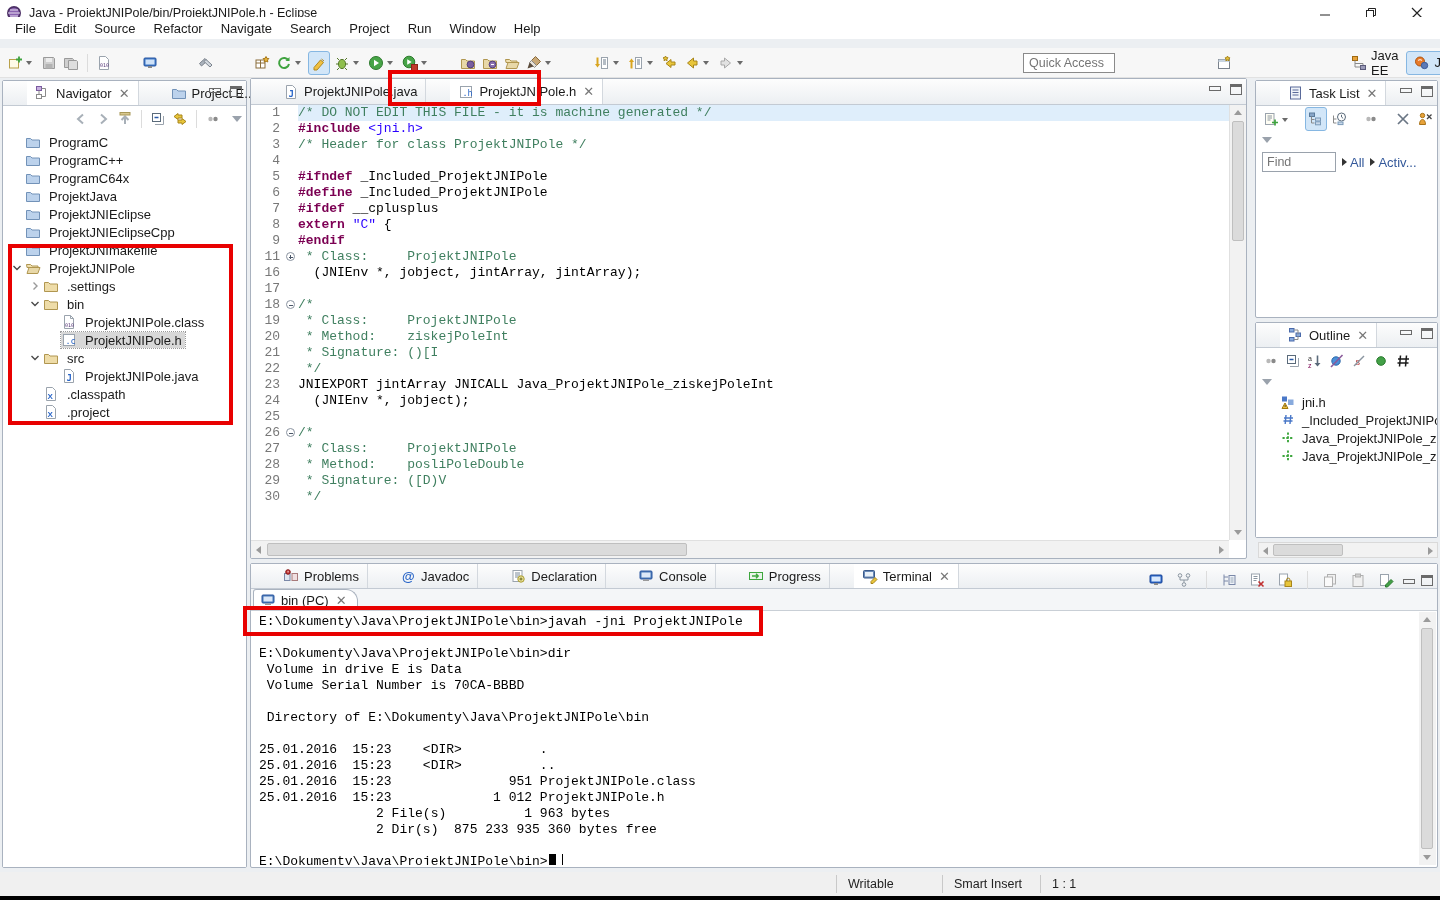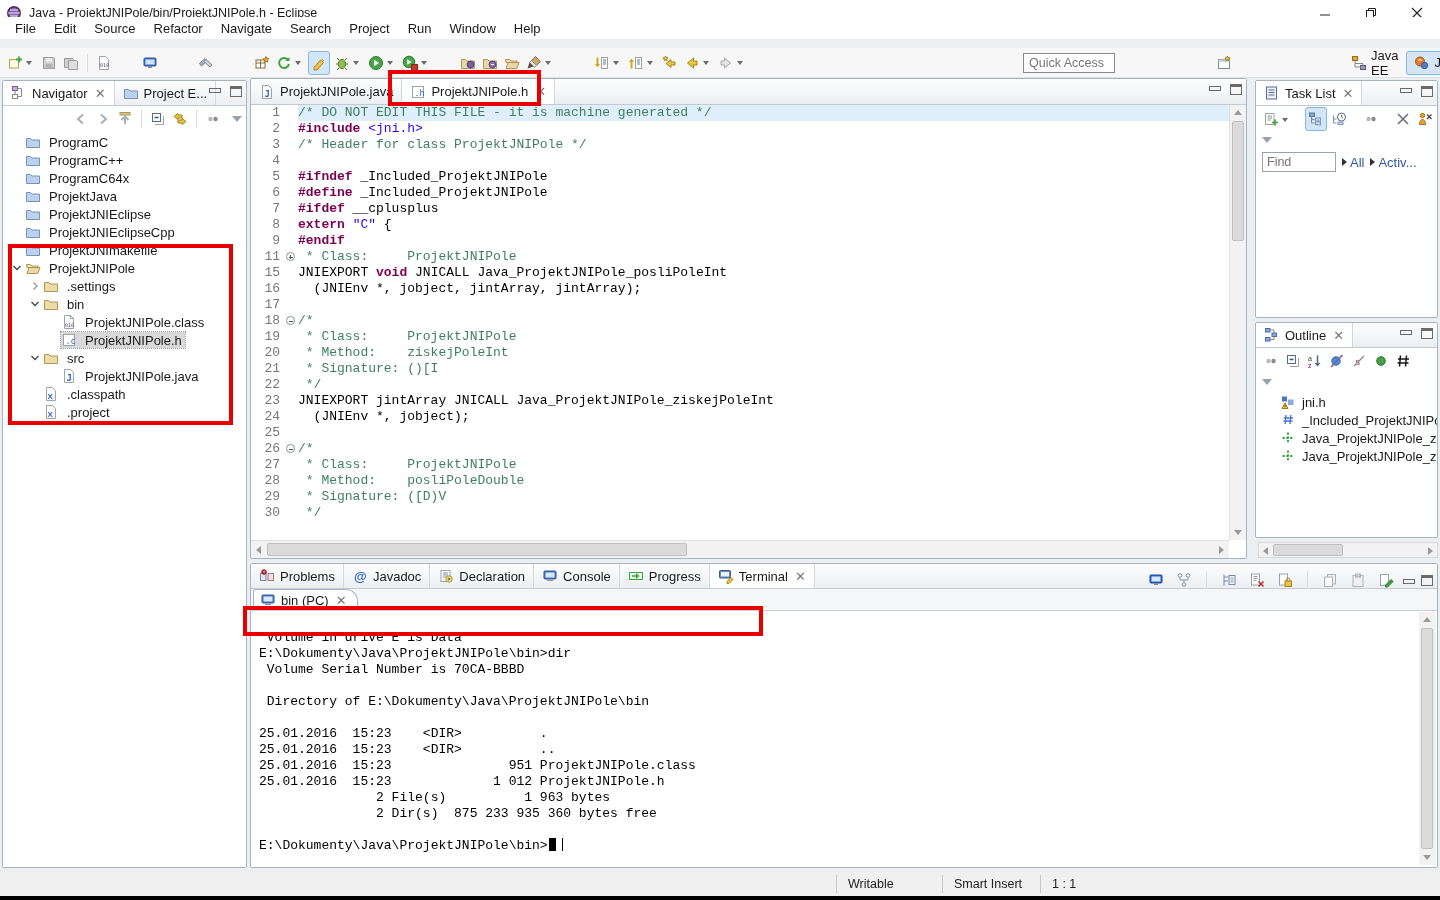--- a/index.html
+++ b/index.html
@@ -24,21 +24,21 @@
   .tgap2{width:34px;}
   .quick-access{width:92px;height:20px;border:1px solid #8a8a8a;background:#fff;font-size:12.5px;color:#555;
                 padding:1px 5px;font-family:"Liberation Sans",sans-serif;margin-left:230px;}
   .persp-group{display:flex;align-items:center;margin-left:10px;}
   .persp-btn{display:inline-flex;align-items:center;gap:4px;height:24px;padding:0 7px;border-radius:3px;border:1px solid transparent;}
   .persp-btn.active{background:#d2e6f8;border-color:#86b7e2;}
 
   
   .panel{position:absolute;background:#fff;border:1px solid #a9b2bf;border-radius:2px;}
   .vtabs{height:25px;background:linear-gradient(#fdfdfd,#eceff2);border-bottom:1px solid #c3cad3;display:flex;align-items:stretch;position:relative;}
-  .vtab{display:flex;align-items:center;gap:5px;padding:0 8px;border-right:1px solid #d3d8de;white-space:nowrap;}
+  .vtab{display:flex;align-items:center;gap:5px;padding:0 8px;border-right:1px solid #d3d8de;white-space:nowrap;margin-left:24px;}
   .vtab.active{background:#fff;font-weight:400;}
   .tab-close{color:#777;font-size:13px;margin-left:2px;line-height:1;}
   .minmax{position:absolute;right:4px;top:5px;display:flex;gap:9px;}
   .ico-min2{width:12px;height:5px;border:1px solid #6a6a6a;margin-top:2px;}
   .ico-max{width:12px;height:11px;border:1px solid #6a6a6a;border-top:3px solid #6a6a6a;}
   .view-toolbar{height:26px;display:flex;align-items:center;justify-content:flex-end;padding:0 4px;background:#fff;}
   .drop-row{height:16px;display:flex;align-items:center;padding-left:6px;}
   .tri-down{width:0;height:0;border-left:5px solid transparent;border-right:5px solid transparent;border-top:6px solid #9aa2ac;}
 
   
@@ -711,25 +711,20 @@
           <span class="txt"><span class="s-d">#endif</span></span>
         </div>
         <div class="cl">
           <span class="num">11</span>
           <span class="fold">
             <i class="plus"></i>
           </span>
           <span class="txt"><span class="s-c"> * Class:     ProjektJNIPole</span></span>
         </div>
         <div class="cl">
-          <span class="num">15</span>
-          <span class="fold"></span>
-          <span class="txt"><span class="s-p">JNIEXPORT </span><span class="s-k">void</span><span class="s-p"> JNICALL Java_ProjektJNIPole_posliPoleInt</span></span>
-        </div>
-        <div class="cl">
           <span class="num">16</span>
           <span class="fold"></span>
           <span class="txt"><span class="s-p">  (JNIEnv *, jobject, jintArray, jintArray);</span></span>
         </div>
         <div class="cl">
           <span class="num">17</span>
           <span class="fold"></span>
           <span class="txt"></span>
         </div>
         <div class="cl">
@@ -1180,23 +1175,24 @@
               <rect x="2" y="3" width="12" height="8" rx="1" fill="#4a7ab8" stroke="#2a56a0"></rect>
               <rect x="3.5" y="4.5" width="9" height="5" fill="#dce8f8"></rect>
               <rect x="5" y="11.5" width="6" height="1.5" fill="#9a9a9a"></rect>
             </svg>
           </span>
         <span>bin (PC)</span>
         <span class="tab-close">✕</span>
       </div>
     </div>
     <div class="term-body" id="terminal-body">
+        <div class="term-line">E:\Dokumenty\Java\ProjektJNIPole\bin&gt;javah -jni ProjektJNIPole</div>
         <div class="term-line"></div>
+        <div class="term-line">E:\Dokumenty\Java\ProjektJNIPole\bin&gt;dir</div>
         <div class="term-line"> Volume in drive E is Data</div>
-        <div class="term-line">E:\Dokumenty\Java\ProjektJNIPole\bin&gt;dir</div>
         <div class="term-line"> Volume Serial Number is 70CA-BBBD</div>
         <div class="term-line"></div>
         <div class="term-line"> Directory of E:\Dokumenty\Java\ProjektJNIPole\bin</div>
         <div class="term-line"></div>
         <div class="term-line">25.01.2016  15:23    &lt;DIR&gt;          .</div>
         <div class="term-line">25.01.2016  15:23    &lt;DIR&gt;          ..</div>
         <div class="term-line">25.01.2016  15:23               951 ProjektJNIPole.class</div>
         <div class="term-line">25.01.2016  15:23             1 012 ProjektJNIPole.h</div>
         <div class="term-line">               2 File(s)          1 963 bytes</div>
         <div class="term-line">               2 Dir(s)  875 233 935 360 bytes free</div>

